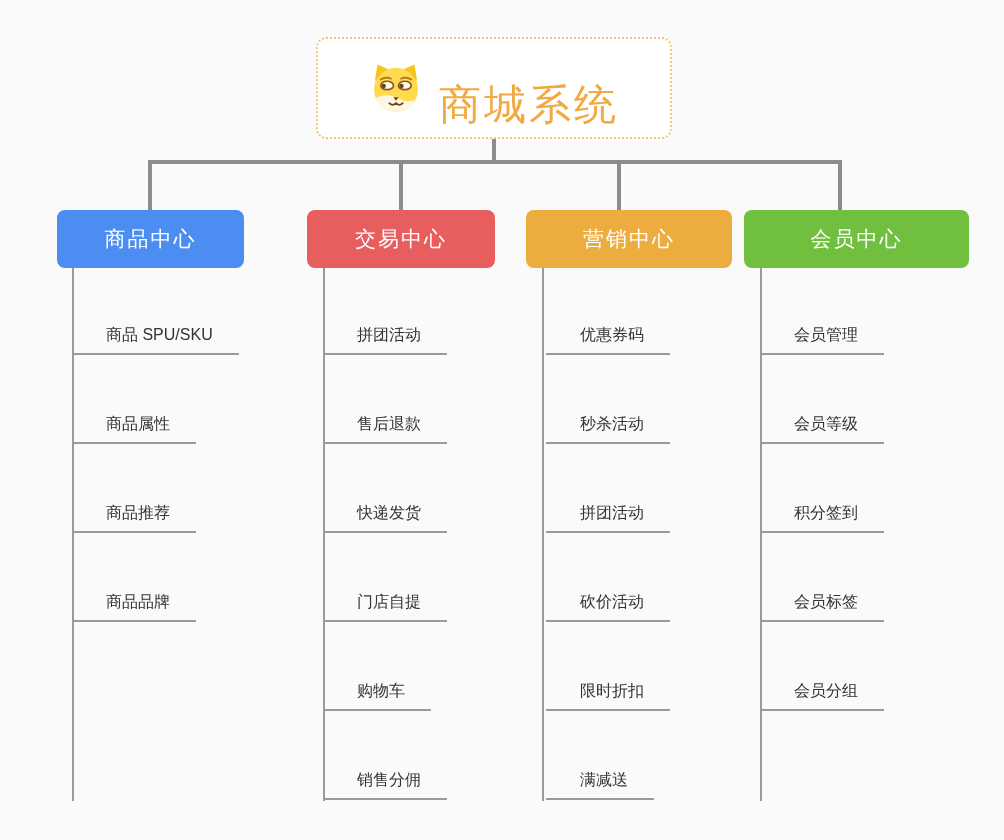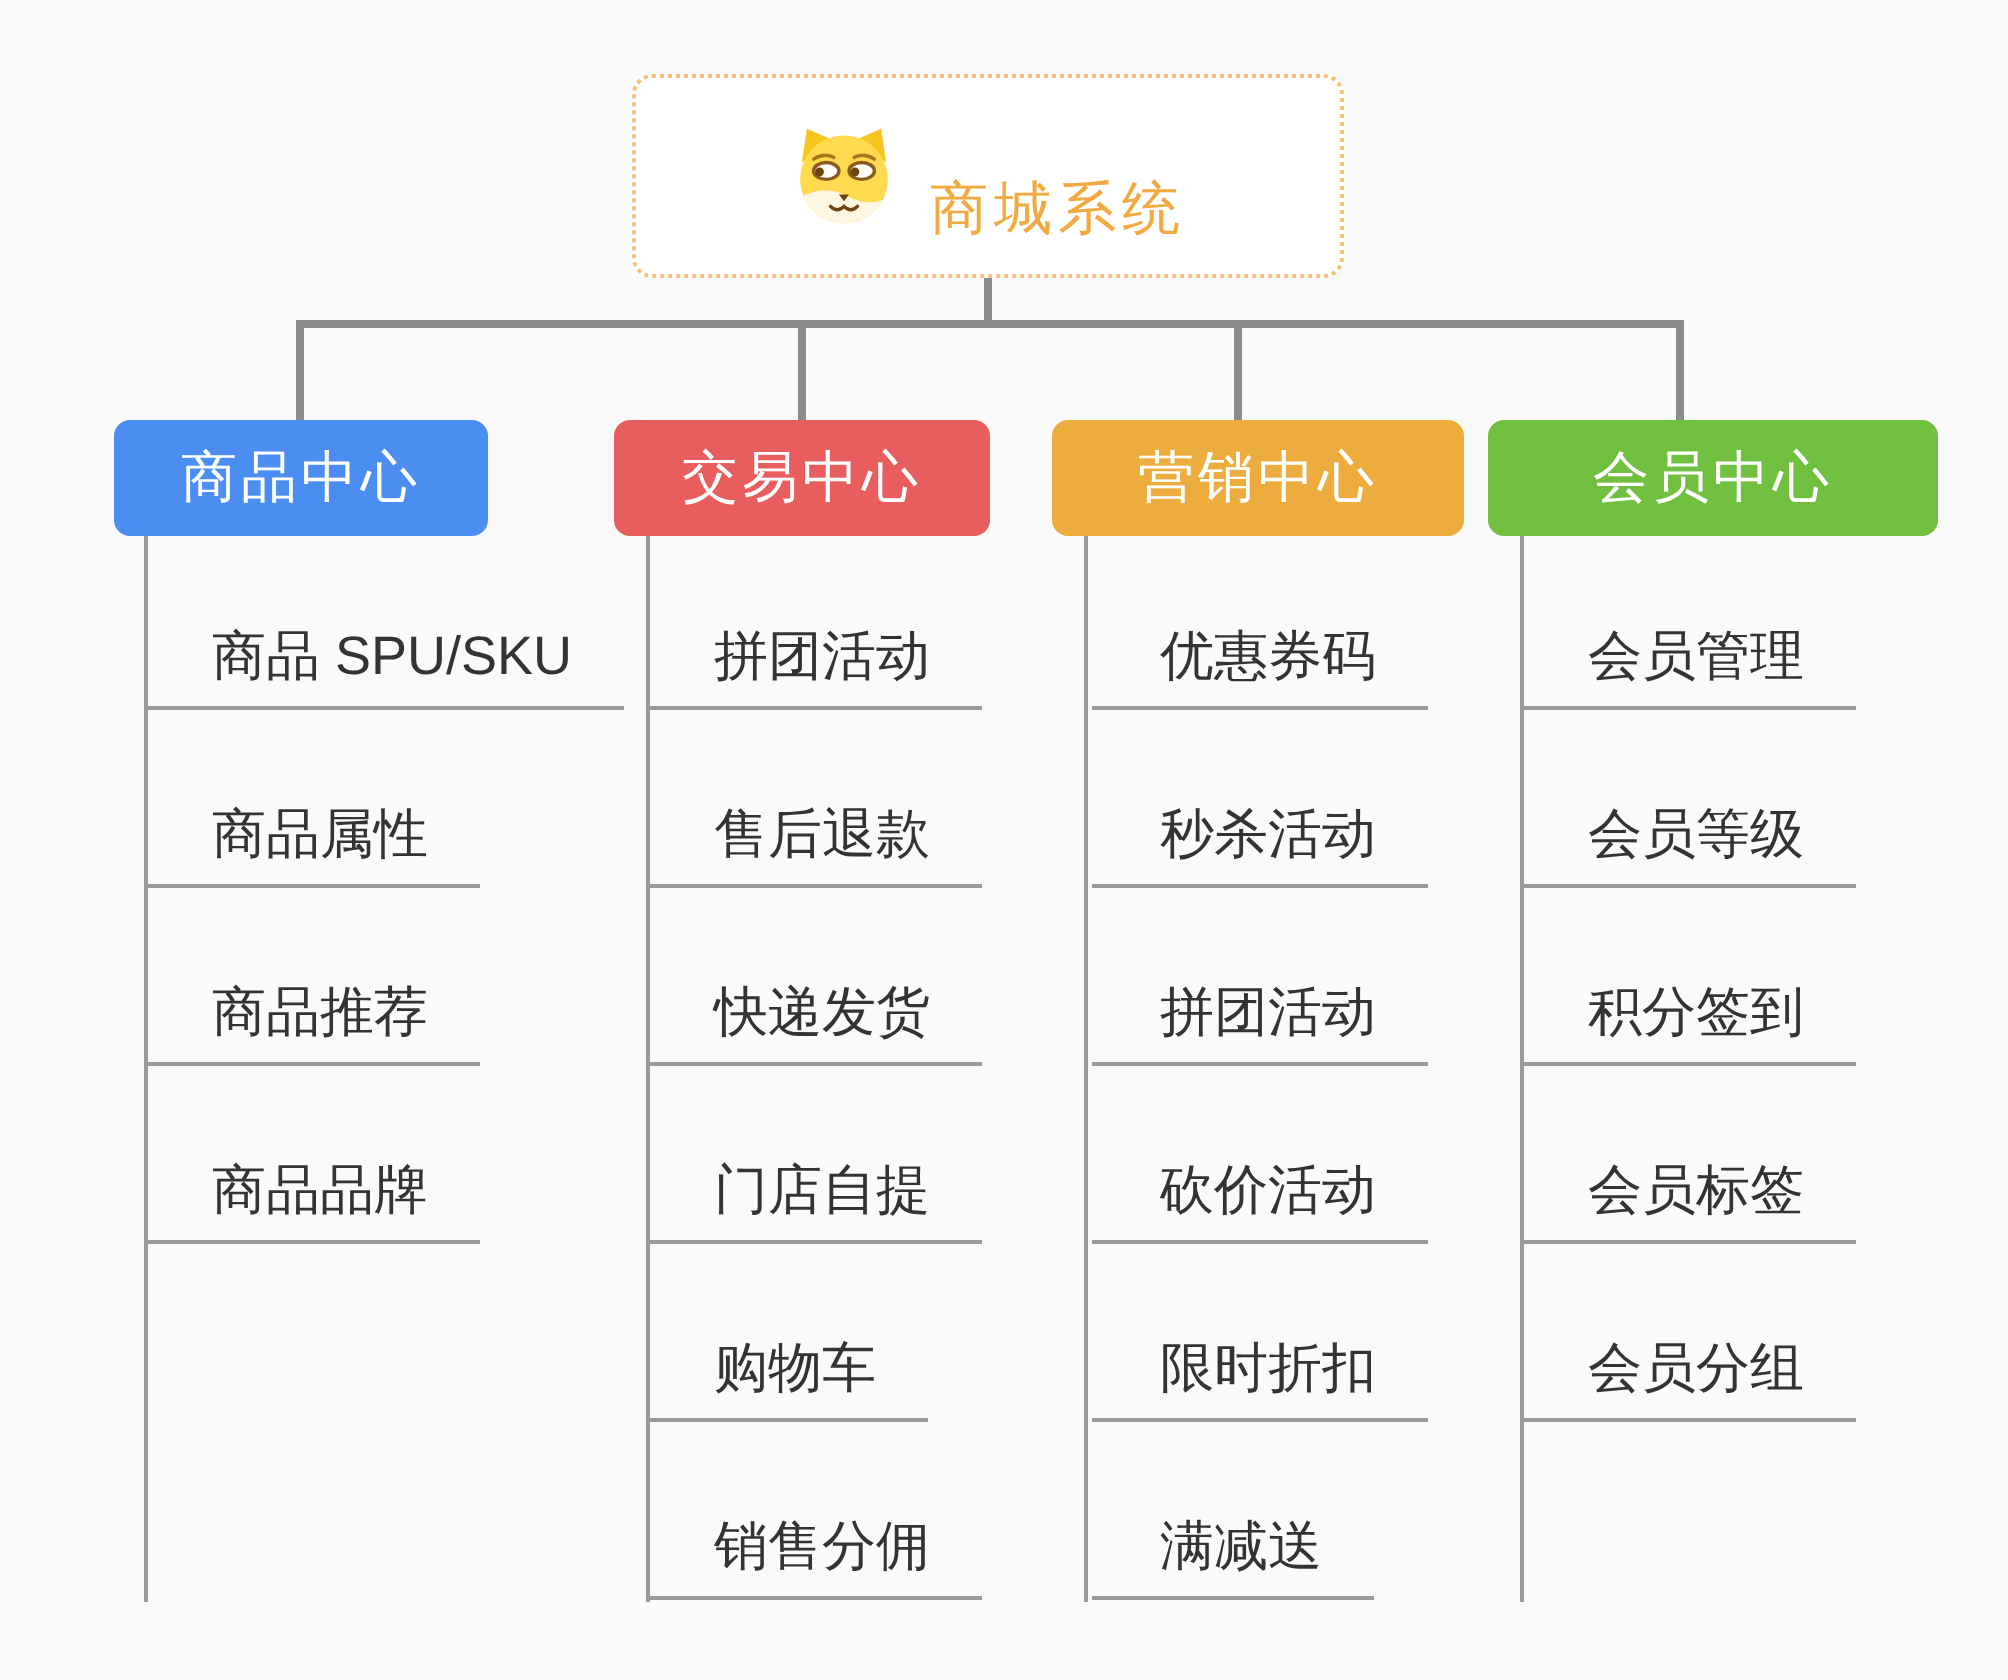--- a/index.html
+++ b/index.html
@@ -9,52 +9,52 @@
   *{box-sizing:border-box;margin:0;padding:0;}
   body{font-family:"Liberation Sans","DejaVu Sans",sans-serif;background:var(--bg);}
   .canvas{position:relative;width:1004px;height:840px;background:var(--bg);overflow:hidden;}
 
   
   .root-node{
     position:absolute;left:316px;top:37px;width:356px;height:102px;
     background:#ffffff;border:2px dotted var(--root-border);border-radius:10px;
     display:flex;align-items:center;justify-content:center;gap:16px;cursor:pointer;
   }
-  .root-title{font-size:29px;letter-spacing:3px;color:var(--root-title);font-weight:500;margin-top:34px;}
+  .root-title{font-size:42px;letter-spacing:3px;color:var(--root-title);font-weight:500;margin-top:34px;}
   .doge{width:54px;height:54px;display:inline-block;}
 
   
   .line{position:absolute;background:var(--conn);}
   .root-stub{left:492px;top:139px;width:4px;height:23px;}
   .h-bar{left:148px;top:160px;width:694px;height:4px;}
   .stub{top:160px;width:4px;height:50px;}
   .stub0{left:148px;} .stub1{left:399px;} .stub2{left:617px;} .stub3{left:838px;}
 
   
   .branch{
     position:absolute;top:210px;height:58px;border-radius:8px;
     display:flex;align-items:center;justify-content:center;
-    color:#ffffff;font-size:28px;letter-spacing:2px;cursor:pointer;
+    color:#ffffff;font-size:21px;letter-spacing:2px;cursor:pointer;
   }
   .b0{left:57px;width:187px;} .b1{left:307px;width:188px;}
   .b2{left:526px;width:206px;} .b3{left:744px;width:225px;}
 
   
   .rail{position:absolute;top:268px;width:2px;height:533px;background:var(--child-line);}
   .r0{left:72px;} .r1{left:323px;} .r2{left:542px;} .r3{left:760px;}
 
   
   .col{position:absolute;top:266px;display:flex;flex-direction:column;align-items:flex-start;}
   .c0{left:72px;} .c1{left:323px;} .c2{left:546px;} .c3{left:760px;}
   .item{
     height:89px;width:max-content;
     display:flex;align-items:flex-end;
     padding:0 26px 7px 34px;
     border-bottom:2px solid var(--child-line);
-    font-size:27px;color:var(--child-text);cursor:pointer;white-space:nowrap;
+    font-size:16px;color:var(--child-text);cursor:pointer;white-space:nowrap;
   }
 </style>
 </head>
 <body>
 
 <div class="canvas">
 
   <div class="root-node">
     <span class="doge">
       <svg viewBox="0 0 64 64" width="54" height="54" aria-hidden="true">

